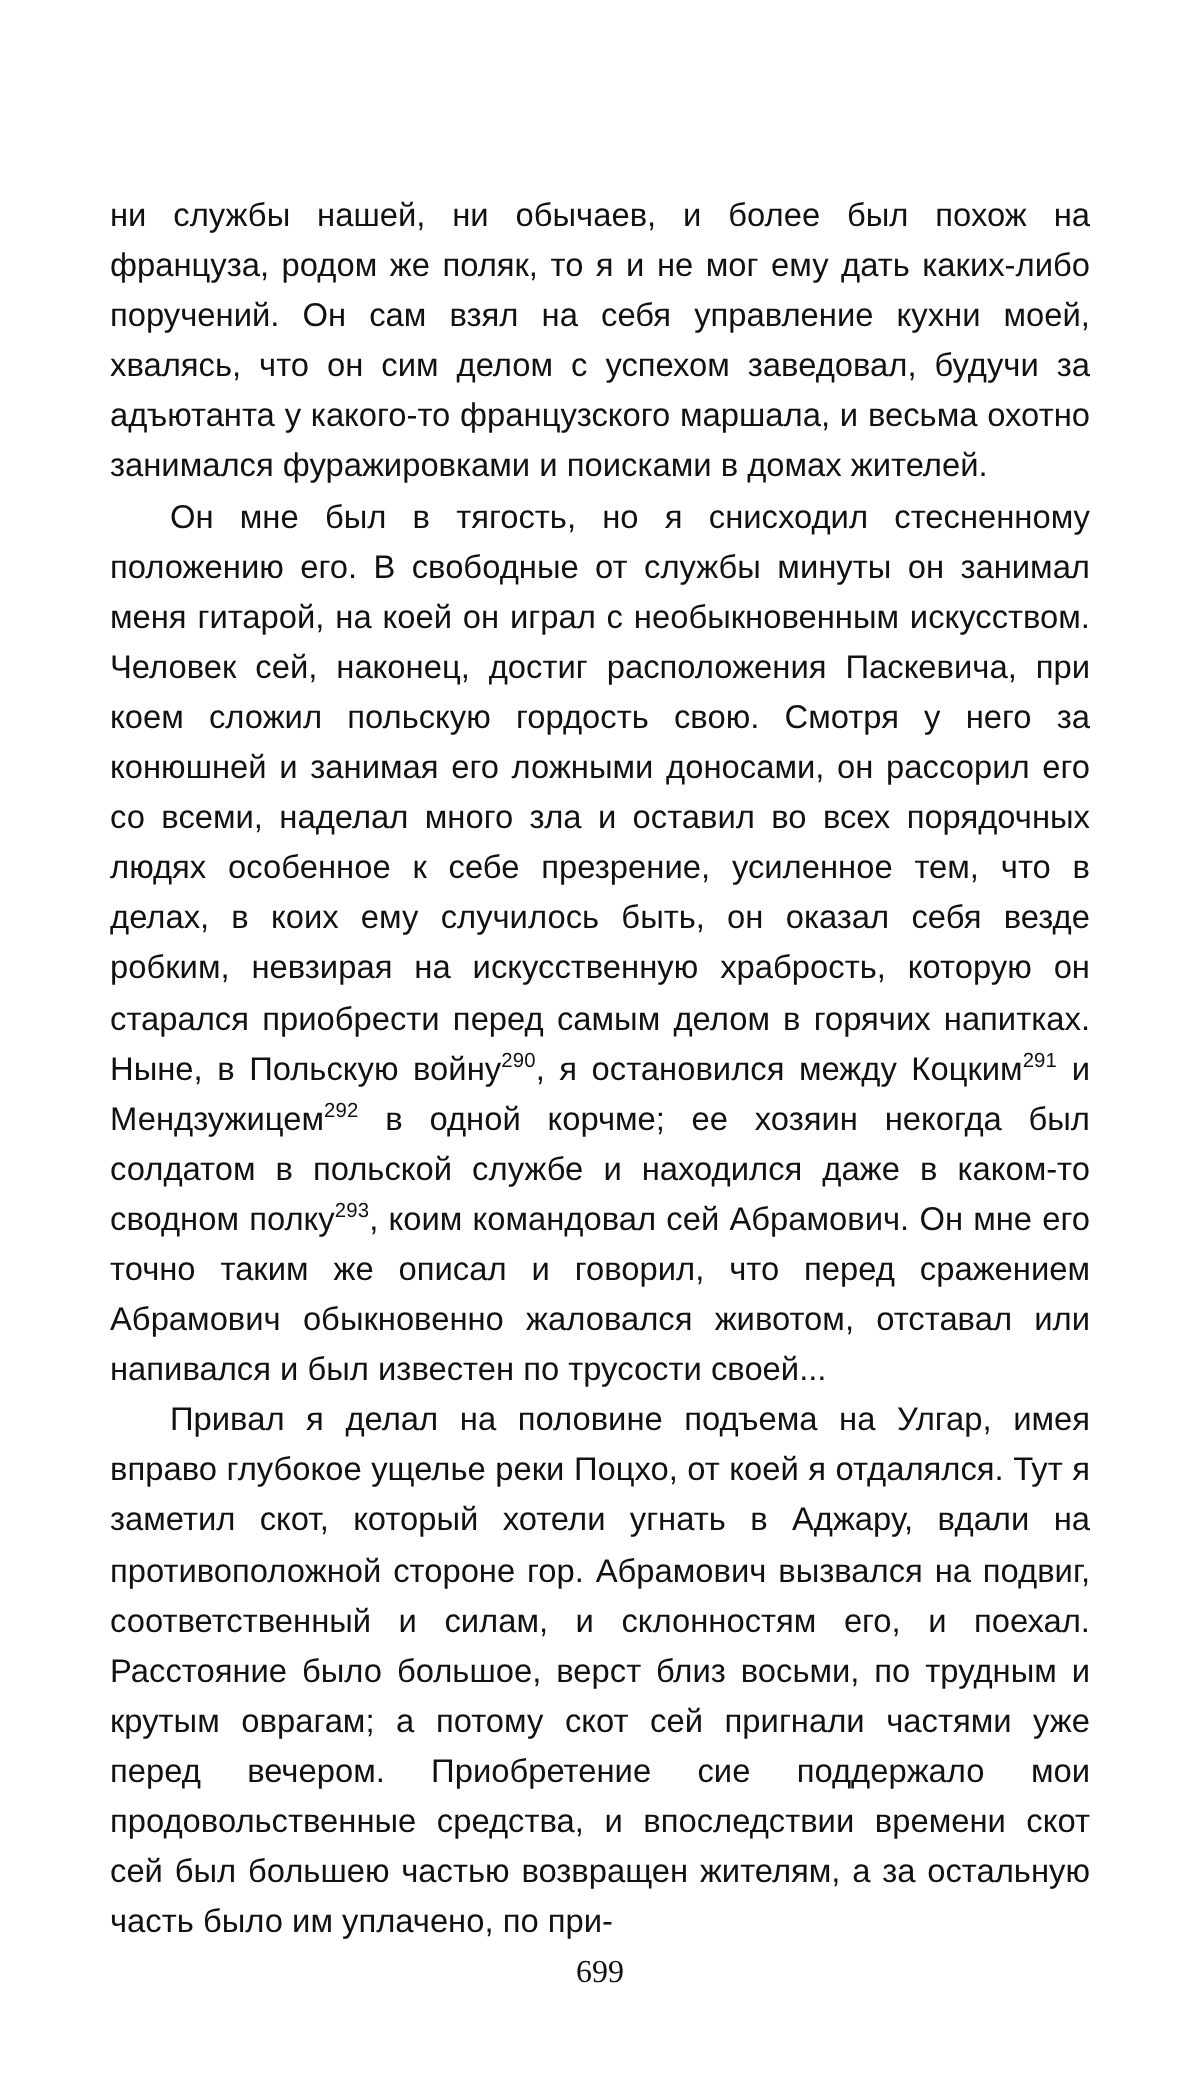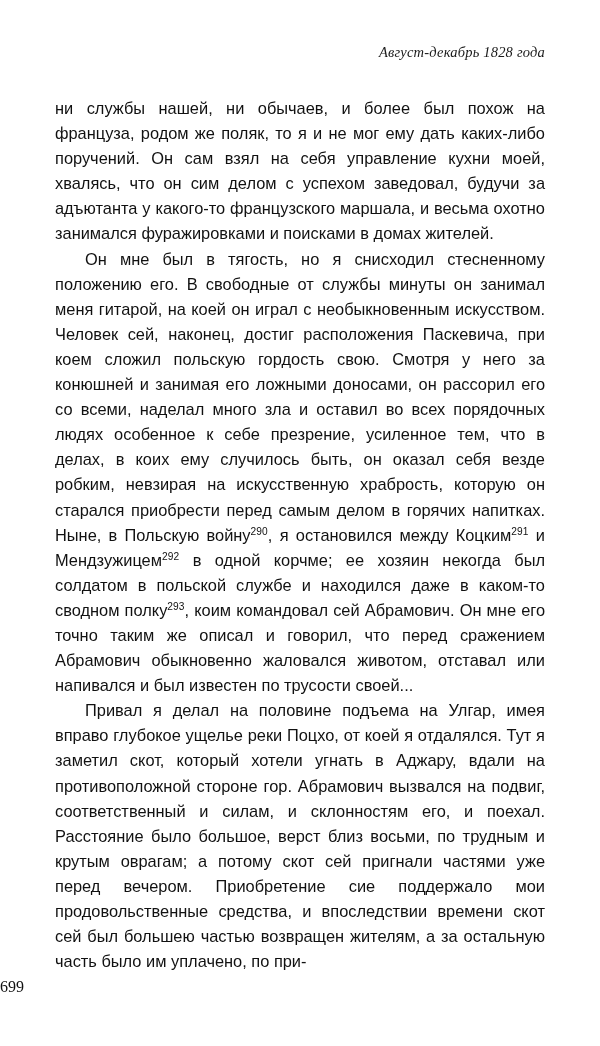--- a/index.html
+++ b/index.html
@@ -61,32 +61,31 @@
     vertical-align: 0.62em;
     letter-spacing: 0.1px;
   }
 
   
   .folio {
     position: absolute;
     left: 0;
     right: 0;
     top: 978px;
-    text-align: left;
+    text-align: center;
     font-family: "Liberation Serif", "DejaVu Serif", serif;
     font-size: 16px;
     color: #111111;
   }
 </style>
 </head>
 <body>
 
 <div class="page">
 
-  <div class="running-head">Август-декабрь 1828 года</div>
 
   <div class="textblock">
 
     <p class="cont">ни службы нашей, ни обычаев, и более был похож на француза, родом же поляк, то я и не мог ему дать каких-либо поручений. Он сам взял на себя управление кухни моей, хвалясь, что он сим делом с успехом заведовал, будучи за адъютанта у какого-то французского маршала, и весьма охотно занимался фуражировками и поисками в домах жителей.</p>
 
     <p><span>Он мне был в тягость, но я снисходил стесненному положению его. В свободные от службы минуты он занимал меня гитарой, на коей он играл с необыкновенным искусством. Человек сей, наконец, достиг расположения Паскевича, при коем сложил польскую гордость свою. Смотря у него за конюшней и занимая его ложными доносами, он рассорил его со всеми, наделал много зла и оставил во всех порядочных людях особенное к себе презрение, усиленное тем, что в делах, в коих ему случилось быть, он оказал себя везде робким, невзирая на искусственную храбрость, которую он старался приобрести перед самым делом в горячих напитках. Ныне, в Польскую войну</span><sup class="fn">290</sup><span>, я остановился между Коцким</span><sup class="fn">291</sup><span> и Мендзужицем</span><sup class="fn">292</sup><span> в одной корчме; ее хозяин некогда был солдатом в польской службе и находился даже в каком-то сводном полку</span><sup class="fn">293</sup><span>, коим командовал сей Абрамович. Он мне его точно таким же описал и говорил, что перед сражением Абрамович обыкновенно жаловался животом, отставал или напивался и был известен по трусости своей...</span></p>
 
     <p>Привал я делал на половине подъема на Улгар, имея вправо глубокое ущелье реки Поцхо, от коей я отдалялся. Тут я заметил скот, который хотели угнать в Аджару, вдали на противоположной стороне гор. Абрамович вызвался на подвиг, соответственный и силам, и склонностям его, и поехал. Расстояние было большое, верст близ восьми, по трудным и крутым оврагам; а потому скот сей пригнали частями уже перед вечером. Приобретение сие поддержало мои продовольственные средства, и впоследствии времени скот сей был большею частью возвращен жителям, а за остальную часть было им уплачено, по при-</p>
 
   </div>

